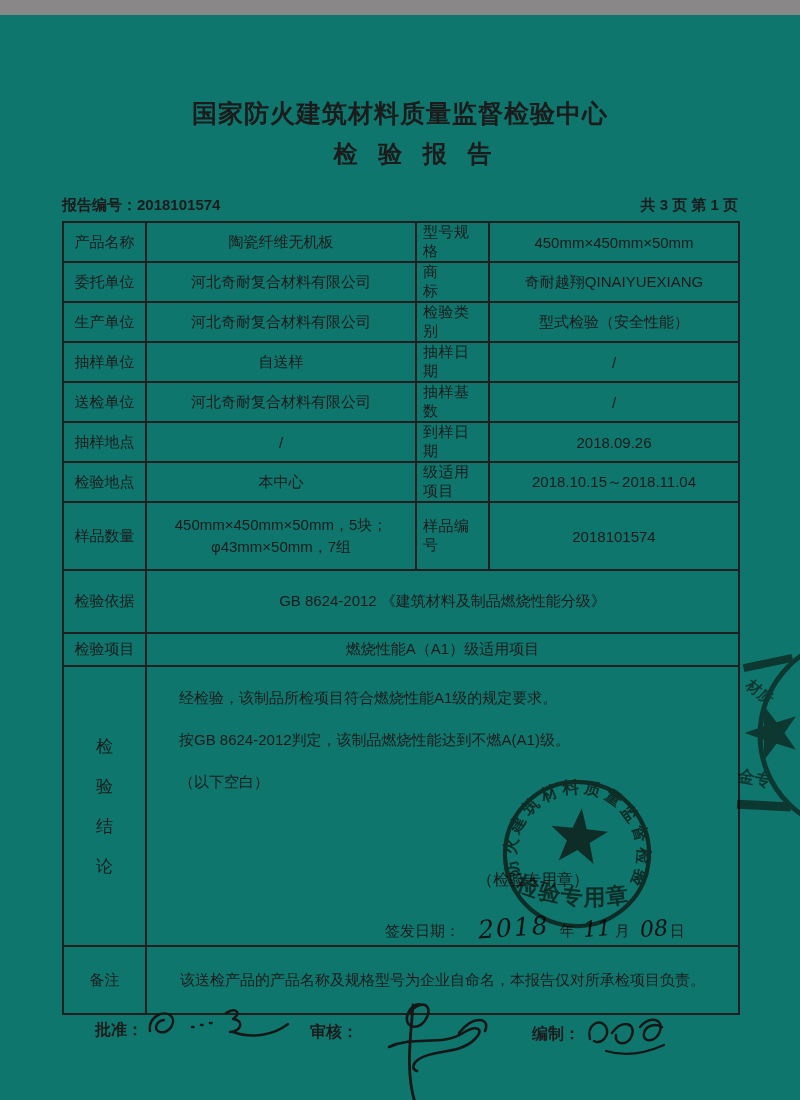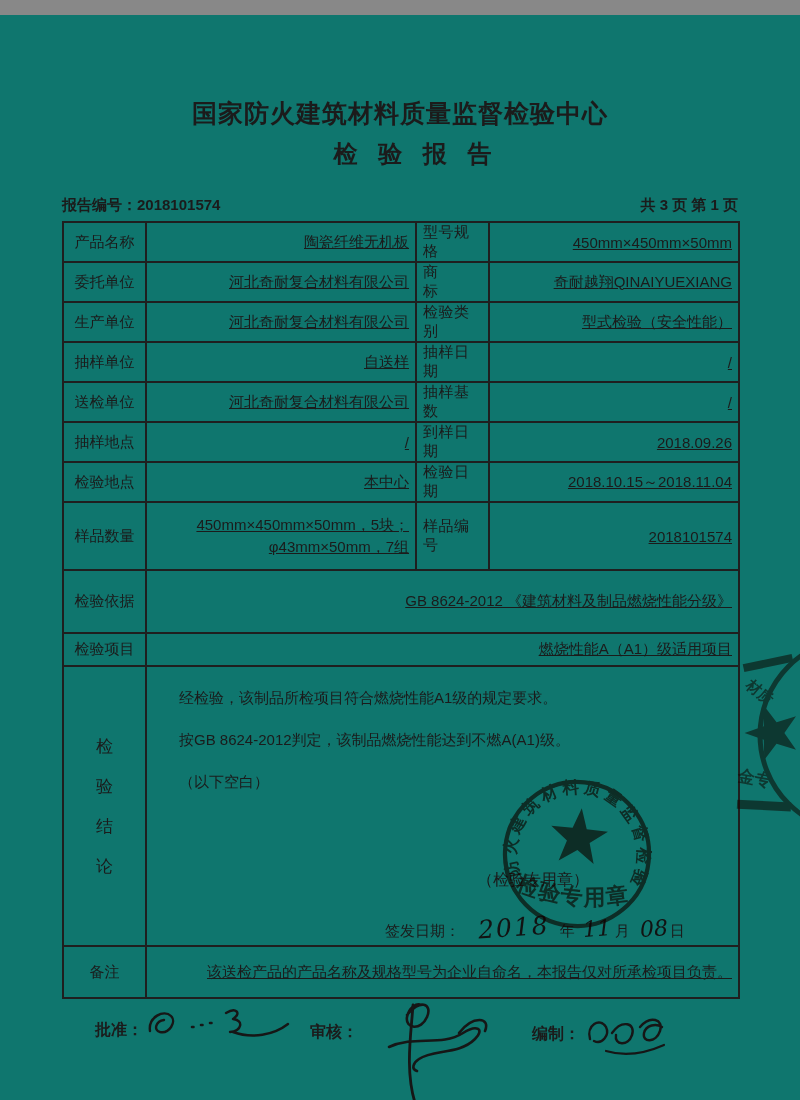--- a/index.html
+++ b/index.html
@@ -25,25 +25,25 @@
   
   table.rep{
     position:absolute;left:62px;top:206px;width:676px;
     border-collapse:collapse;table-layout:fixed;font-size:15px;
   }
   table.rep td{
     border:2px solid #1f1f1f;padding:0 6px;overflow:hidden;
   }
   td.lbl{text-align:center;padding:0 2px;}
   td.lbl3{text-align:left;padding-left:5px;letter-spacing:0.5px;}
-  td.val{text-align:right;text-decoration:underline;}
+  td.val{text-align:center;}
   td.val2{line-height:1.5;}
   tr.h40{height:40px}tr.h39{height:39px}tr.h38{height:38px}tr.h37{height:37px}
   tr.h34{height:34px}tr.h68{height:68px}tr.h63{height:63px}tr.h33{height:33px}
-  tr.h280{height:280px}tr.h66{height:52px}
+  tr.h280{height:280px}tr.h66{height:68px}
   
   td.concl-label{vertical-align:middle;}
   .vstack{display:flex;flex-direction:column;align-items:center;gap:17px;font-size:17px;}
   td.concl-cell{position:relative;padding:0;vertical-align:top;border-radius:15px;}
   .c-line{position:absolute;left:32px;white-space:nowrap;font-size:15px;}
   .c-line.l1{top:22px}.c-line.l2{top:64px}.c-line.l3{top:106px}
   .seal-note{position:absolute;left:330px;top:203px;font-size:16px;white-space:nowrap;}
   .sign-line{position:absolute;left:238px;top:246px;display:flex;align-items:baseline;font-size:15px;white-space:nowrap;}
   .sign-line .printed{font-size:15px;}
   .hand{
@@ -122,21 +122,21 @@
     </tr>
     <tr class="h34">
       <td class="lbl">抽样地点</td>
       <td class="val">/</td>
       <td class="lbl3">到样日期</td>
       <td class="val">2018.09.26</td>
     </tr>
     <tr class="h34">
       <td class="lbl">检验地点</td>
       <td class="val">本中心</td>
-      <td class="lbl3">检验日期</td>
+      <td class="lbl3">级适用项目</td>
       <td class="val">2018.10.15～2018.11.04</td>
     </tr>
     <tr class="h68">
       <td class="lbl">样品数量</td>
       <td class="val val2">450mm×450mm×50mm，5块；φ43mm×50mm，7组</td>
       <td class="lbl3">样品编号</td>
       <td class="val">2018101574</td>
     </tr>
 
     <tr class="h63">

